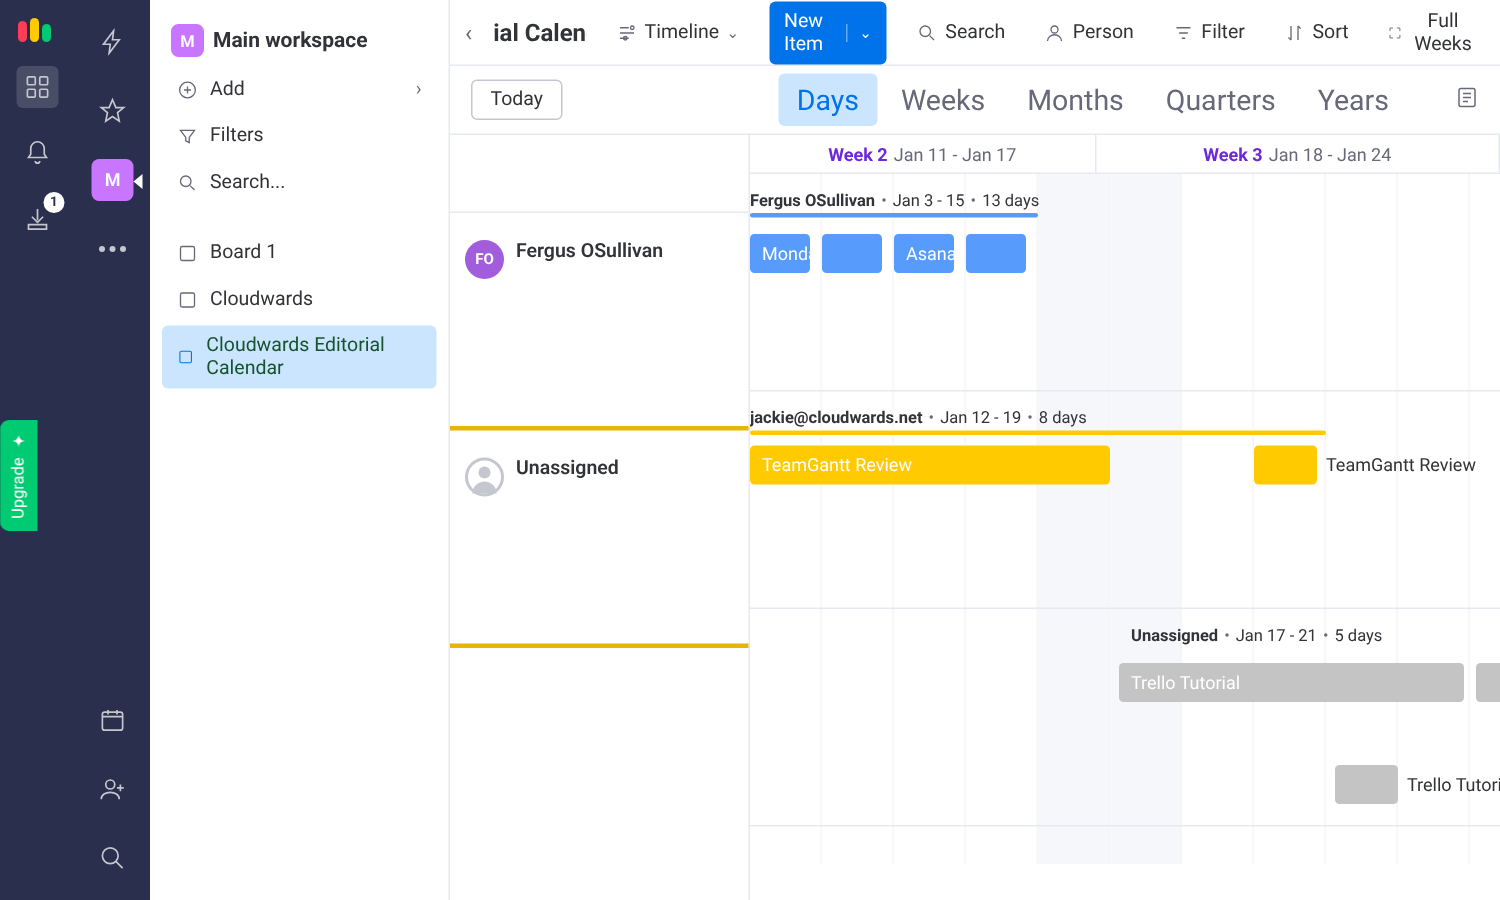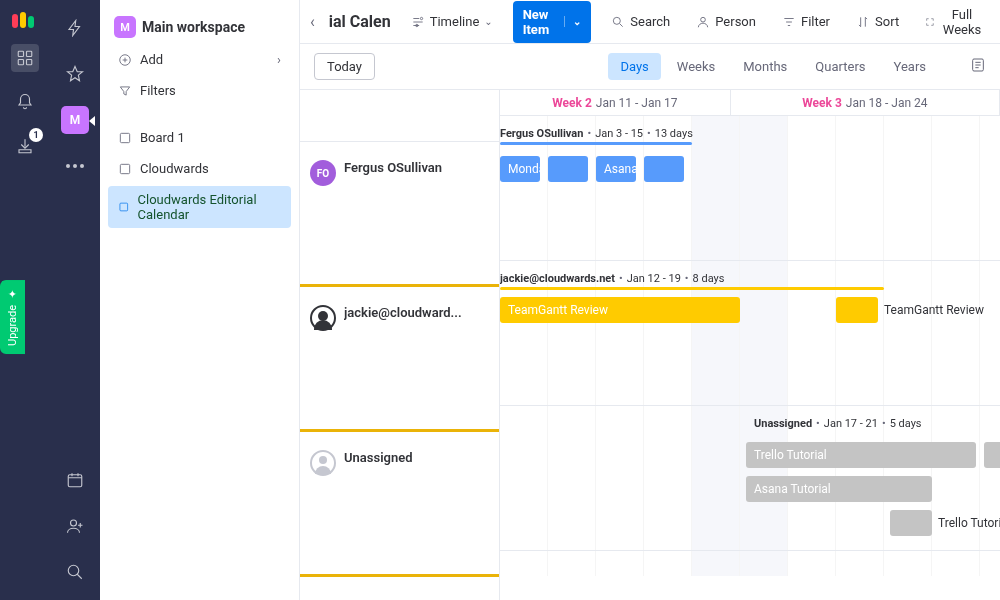--- a/index.html
+++ b/index.html
@@ -31,36 +31,36 @@
 .side-item.active { background:#cce5ff; color:#14532d; }
 .side-item svg { width:14px; height:14px; stroke:#676879; fill:none; stroke-width:1.5; }
 .side-item.active svg { stroke:#0073ea; }
 .side-sep { height: 12px; }
 
 .main { flex:1; display:flex; flex-direction:column; overflow:hidden; }
 .topbar { height:44px; display:flex; align-items:center; gap:14px; padding: 0 10px; border-bottom:1px solid #e6e9ef; }
 .title { font-weight:700; font-size:16px; color:#323338; white-space:nowrap; overflow:hidden; }
 .tbtn { display:flex; align-items:center; gap:5px; font-size:13px; color:#323338; cursor:pointer; padding:4px 6px; border-radius:4px;text-align:center; }
 .tbtn svg { width:14px; height:14px; stroke:#676879; fill:none; stroke-width:1.5; }
-.newitem { background:#0073ea; color:#fff; padding:6px 10px; border-radius:4px; font-size:13px; display:flex; align-items:center; gap:8px; cursor:pointer;font-weight:bold; }
+.newitem { background:#0073ea; color:#fff; padding:6px 10px; border-radius:4px; font-size:13px; display:flex; align-items:center; gap:8px; cursor:pointer; }
 .newitem .arr { border-left:1px solid rgba(255,255,255,0.4); padding-left:8px; font-size:10px; }
 
 .subbar { height:46px; display:flex; align-items:center; padding: 0 14px; gap:20px; border-bottom:1px solid #e6e9ef; }
 .today-btn { border:1px solid #c5c7d0; border-radius:4px; padding:5px 12px; font-size:13px; color:#323338; cursor:pointer; }
 .range-tabs { display:flex; gap:4px; margin-left:auto; }
-.range-tab { padding:6px 12px; font-size:13px; color:#676879; border-radius:4px; cursor:pointer; }
+.range-tab { padding:6px 12px; font-size:19px; color:#676879; border-radius:4px; cursor:pointer; }
 .range-tab.active { background:#cce5ff; color:#0073ea; }
 .export { margin-left:12px; cursor:pointer; }
 
 .timeline { flex:1; display:flex; overflow:hidden; }
 .tl-left { width:200px; border-right:1px solid #e6e9ef; }
 .tl-right { flex:1; overflow:hidden; position:relative; }
 .week-header { height:26px; display:flex; border-bottom:1px solid #e6e9ef; font-size:12px; }
 .week-cell { display:flex; align-items:center; justify-content:center; gap:4px; border-right:1px solid #e6e9ef; }
-.week-cell b { color:#ec4899; font-weight:700; }
+.week-cell b { color:#6d28d9; font-weight:700; }
 .week-cell span { color:#676879; }
 .day-header { height:26px; display:flex; border-bottom:1px solid #e6e9ef; font-size:11px; color:#676879; }
 .day-cell { flex:0 0 48px; display:flex; align-items:center; justify-content:center; border-right:1px solid #f0f0f0; }
 .day-cell.wkend { background:#f6f7fb; }
 .tl-body { position:relative; }
 .grid { position:absolute; inset:0; display:flex; pointer-events:none; }
 .grid .gcol { flex:0 0 48px; border-right:1px solid #f5f5f5; }
 .grid .gcol.wkend { background:#f6f7fb; }
 
 .row { height:145px; border-bottom:1px solid #e6e9ef; position:relative; }
@@ -181,20 +181,27 @@
       </svg>
     <span>Add</span>
     <span class="chev">›</span>
   </div>
   <div class="side-item">
     <svg viewBox="0 0 24 24">
         <path d="M4 5h16l-6 8v6l-4-2v-4L4 5z"></path>
       </svg>
     <span>Filters</span>
   </div>
+  <div class="side-item">
+    <svg viewBox="0 0 24 24">
+        <circle cx="10" cy="10" r="6"></circle>
+        <path d="M20 20l-5-5"></path>
+      </svg>
+    <span>Search...</span>
+  </div>
   <div class="side-sep"></div>
   <div class="side-item">
     <svg viewBox="0 0 24 24">
         <rect x="4" y="4" width="16" height="16" rx="2"></rect>
       </svg>
     <span>Board 1</span>
   </div>
   <div class="side-item">
     <svg viewBox="0 0 24 24">
         <rect x="4" y="4" width="16" height="16" rx="2"></rect>
@@ -277,24 +284,20 @@
 
   <div class="timeline">
     <div class="tl-left">
       <div style="height:52px;border-bottom:1px solid #e6e9ef;"></div>
       <div id="people-col">
           <div class="person">
             <div class="pavatar purple">FO</div>
             <div class="pname">Fergus OSullivan</div>
           </div>
           <div class="person">
-            <div class="pavatar black"></div>
-            <div class="pname">jackie@cloudward...</div>
-          </div>
-          <div class="person">
             <div class="pavatar gray"></div>
             <div class="pname">Unassigned</div>
           </div>
         </div>
     </div>
     <div class="tl-right">
       <div class="week-header" id="week-header">
           <div class="week-cell" style="width: 288px;">
             <b>Week 2</b>
             <span>Jan 11 - Jan 17</span>
@@ -348,20 +351,19 @@
           <div class="row" style="top: 290px; position: absolute; left: 0px; right: 0px;">
             <div class="summary" style="left: 254px;">
               <b>Unassigned</b>
               <span class="dot">•</span>
               <span>Jan 17 - 21</span>
               <span class="dot">•</span>
               <span>5 days</span>
             </div>
             <div class="bar gray" style="left: 246px; width: 230px; top: 36px;">Trello Tutorial</div>
             <div class="bar gray" style="left: 484px; width: 36px; top: 36px;"></div>
-            <div class="bar gray" style="left: 246px; width: 186px; top: 70px;">Asana Tutorial</div>
             <div class="bar gray" style="left: 390px; width: 42px; top: 104px;"></div>
             <div class="bar-label" style="left: 438px; top: 104px;">Trello Tutorial</div>
           </div>
         </div>
     </div>
   </div>
 </div>
 
 </body></html>

